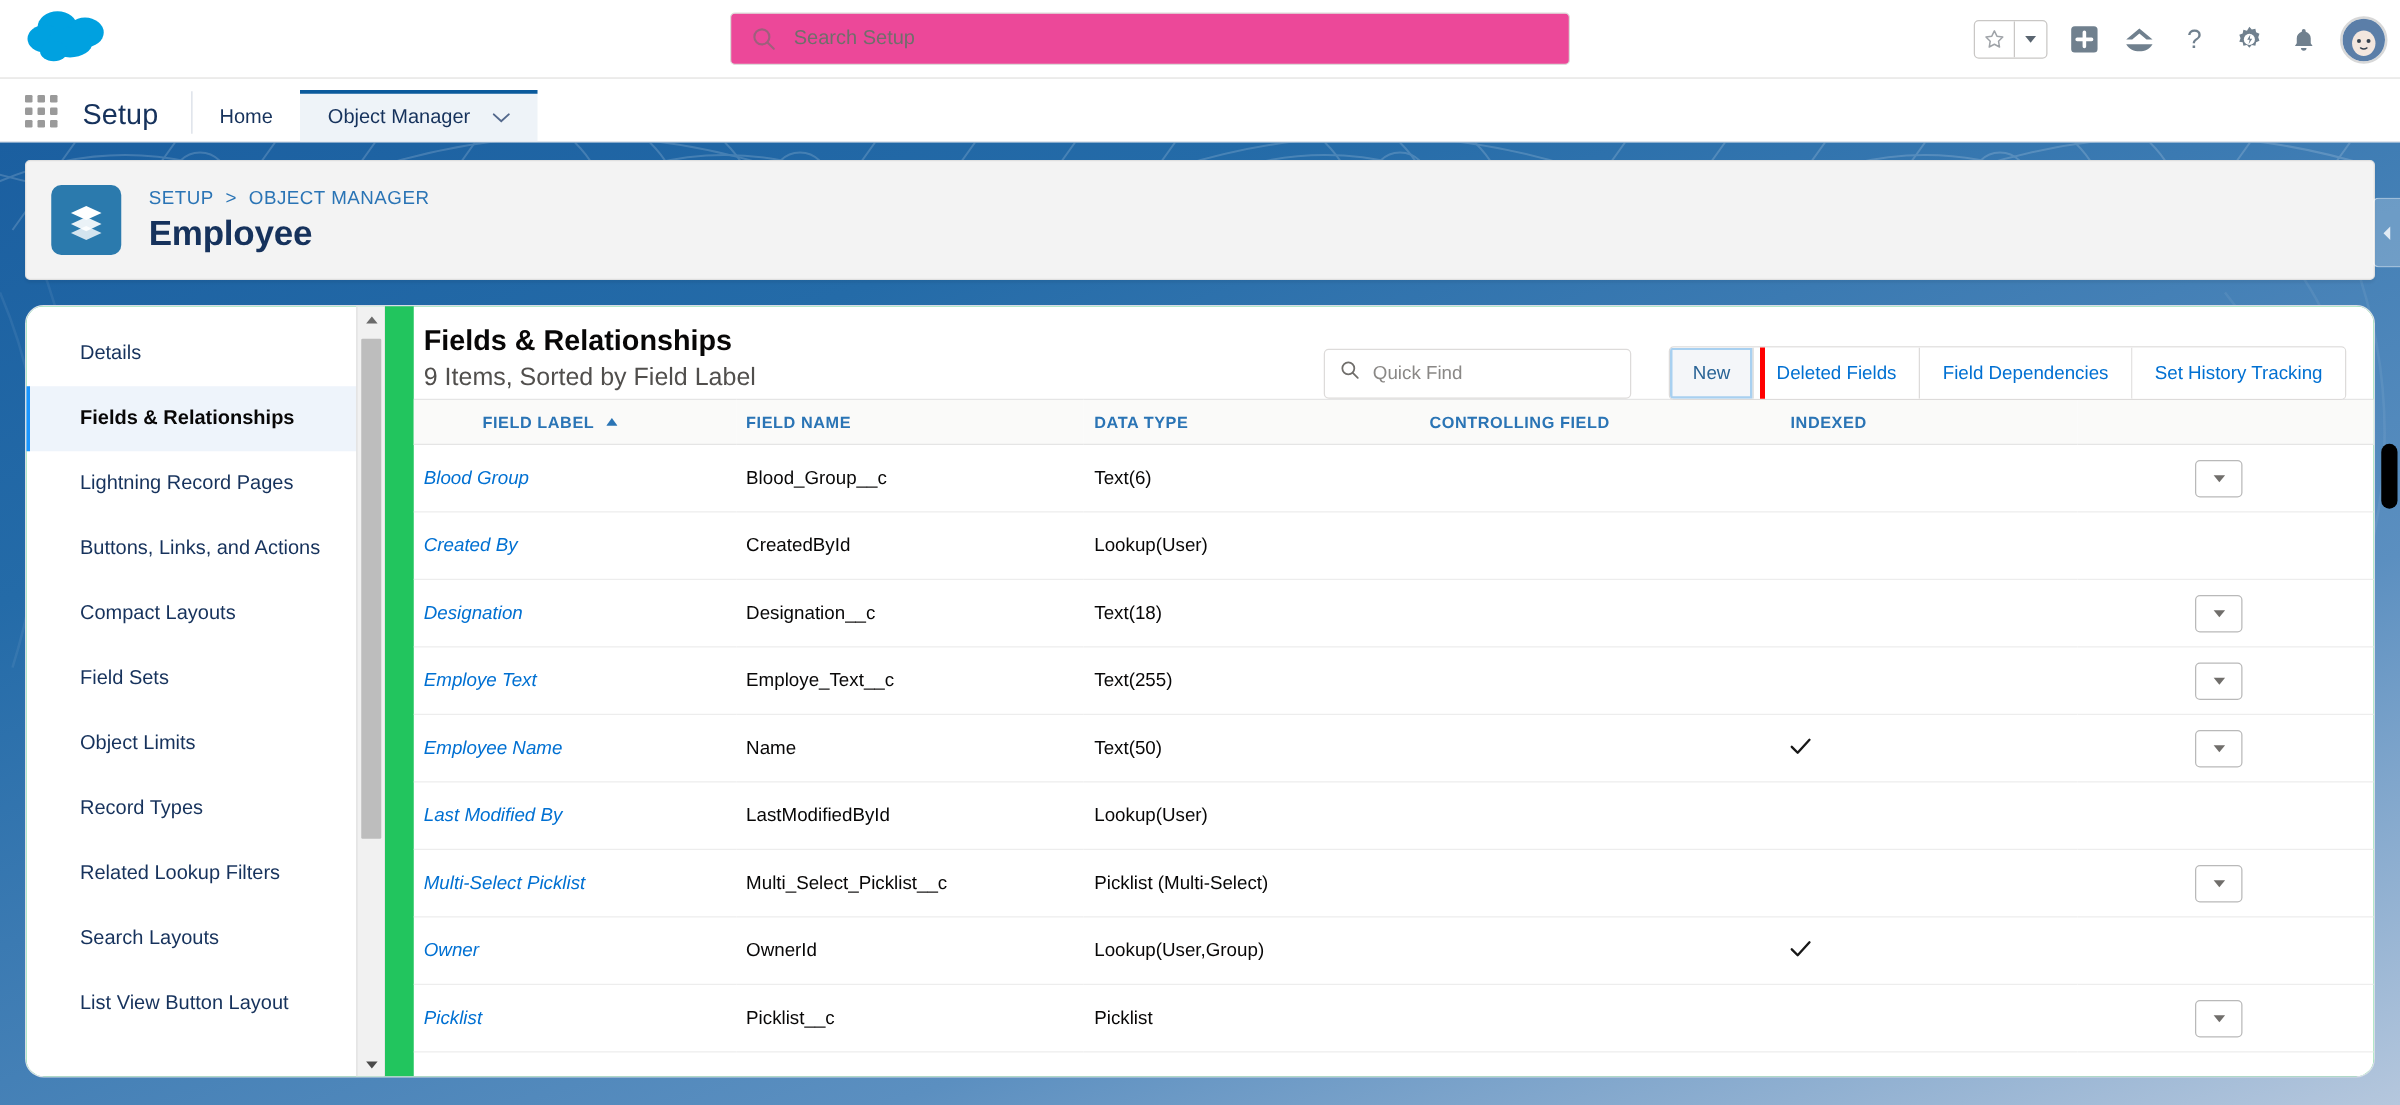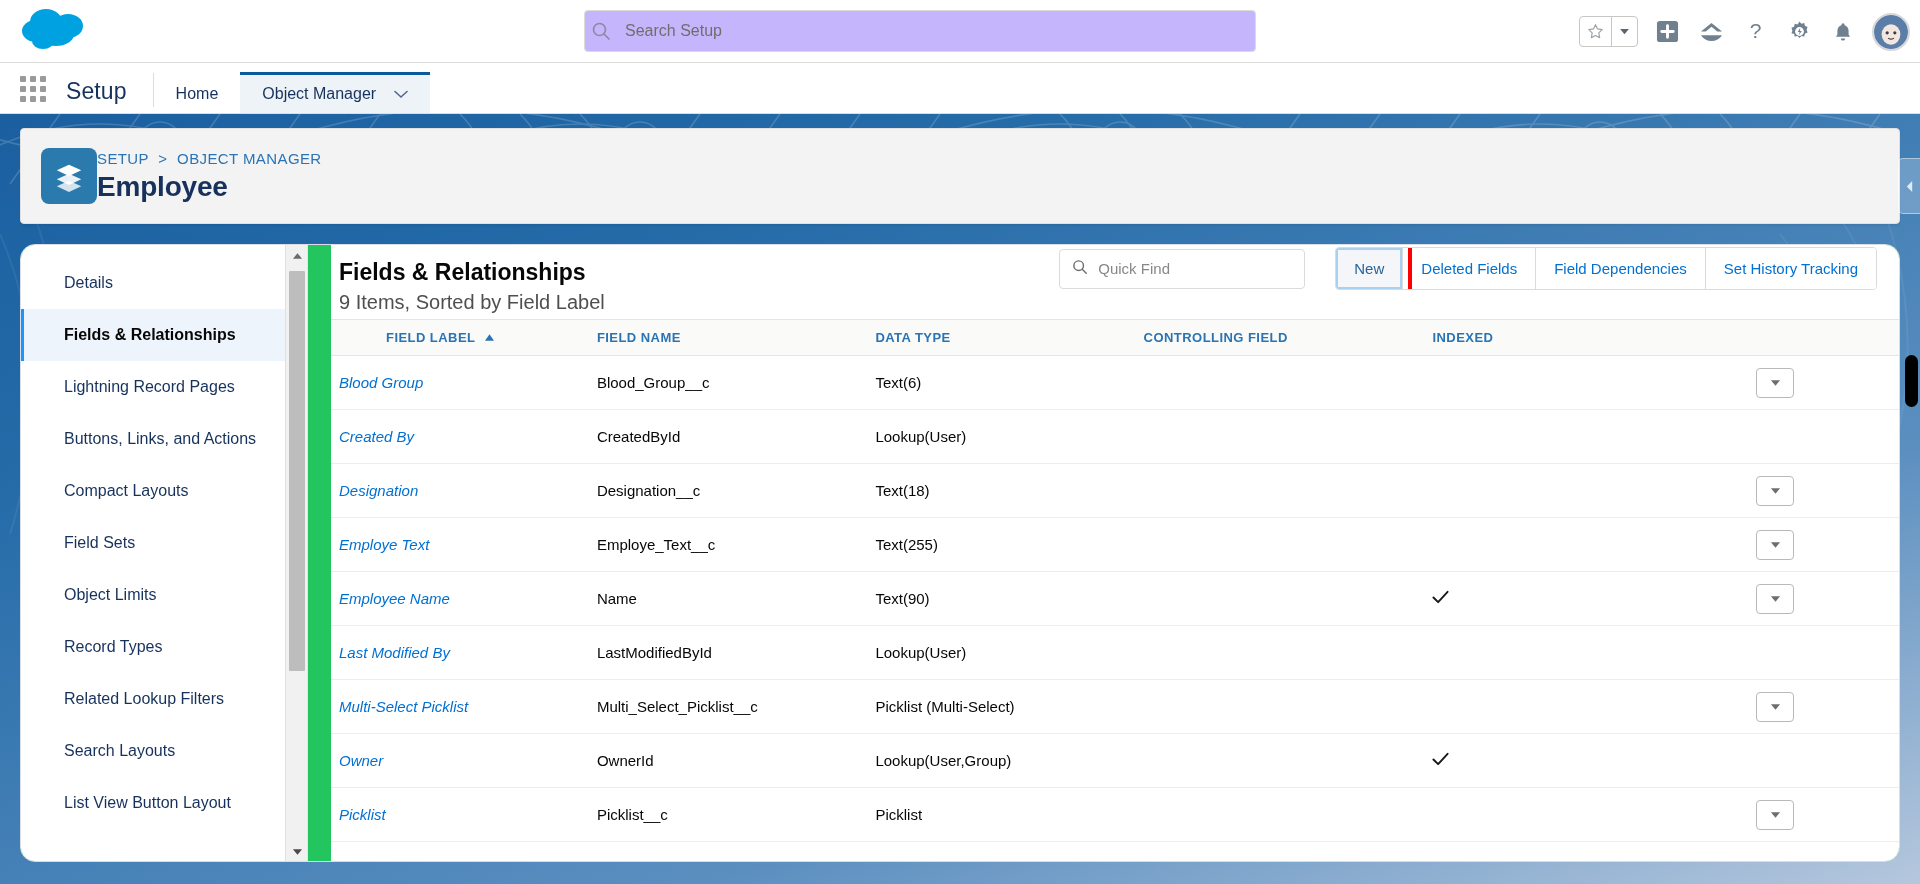--- a/index.html
+++ b/index.html
@@ -13,22 +13,22 @@
   
   .global-header {
     position: absolute; top: 0; left: 0; width: 1920px; height: 63px;
     background: #ffffff; border-bottom: 1px solid #dddbda;
     display: flex; align-items: center;
   }
   .sf-logo { position: absolute; left: 16px; top: 4px; width: 78px; height: 55px; }
 
   .global-search {
     position: absolute; left: 584px; top: 10px; width: 672px; height: 42px;
-    border: 1px solid #dddbda; border-radius: 4px; background: #c4b5fd;
-    display: flex; align-items: center; padding-left: 6px; cursor: text;
+    border: 1px solid #dddbda; border-radius: 4px; background: #ec4899;
+    display: flex; align-items: center; padding-left: 16px; cursor: text;
   }
   .global-search .srch-ico { width: 20px; height: 20px; flex: 0 0 20px; opacity: .62; }
   .global-search input {
     border: 0; outline: 0; background: transparent; margin-left: 14px;
     font-family: "Liberation Sans", sans-serif; font-size: 16px; color: #3e3e3c;
     width: 560px;
   }
   .global-search input::placeholder { color: #706e6b; }
 
   .header-actions {
@@ -88,21 +88,21 @@
   .record-header {
     position: absolute; top: 128px; left: 20px; width: 1880px; height: 96px;
     background: #f3f3f3; border: 1px solid #e0e0e0; border-radius: 4px;
     box-shadow: 0 2px 2px rgba(0,0,0,.06);
     display: flex; align-items: center; padding-left: 20px;
   }
   .obj-icon {
     width: 56px; height: 56px; border-radius: 8px; background: #2b7aad;
     display: flex; align-items: center; justify-content: center; flex: 0 0 56px;
   }
-  .rh-text { }
+  .rh-text { margin-left: 22px; }
   .breadcrumb { font-size: 15px; color: #2a74b5; letter-spacing: .4px; }
   .breadcrumb span { cursor: pointer; }
   .breadcrumb .sep { color: #2a74b5; margin: 0 5px; cursor: default; }
   .rh-title { font-size: 28px; font-weight: bold; color: #16325c; margin-top: 4px; letter-spacing: -.2px; }
 
   
   .collapse-tab {
     position: absolute; top: 158px; right: 0; width: 22px; height: 56px;
     background: rgba(255,255,255,.22); border: 1px solid rgba(255,255,255,.45);
     border-right: none; border-radius: 5px 0 0 5px;
@@ -152,21 +152,21 @@
   .main-pane { flex: 1; position: relative; background: #fff; min-width: 0; }
 
   .pane-head {
     height: 74px; display: flex; align-items: flex-start;
     padding: 14px 0 0 0; position: relative;
   }
   .pane-title { font-size: 23px; font-weight: bold; color: #080707; padding-left: 8px; }
   .pane-sub { font-size: 20px; color: #514f4d; margin-top: 5px; padding-left: 8px; }
 
   .pane-tools {
-    position: absolute; right: 22px; top: 2px;
+    position: absolute; right: 22px; top: 32px;
     display: flex; align-items: center;
   }
   .quick-find {
     width: 246px; height: 40px; border: 1px solid #dddbda; border-radius: 4px;
     display: flex; align-items: center; padding-left: 12px; background: #fff; margin-right: 14px;
   }
   .quick-find input {
     border: 0; outline: 0; background: transparent; margin-left: 10px;
     font-size: 15px; color: #3e3e3c; font-family: "Liberation Sans", sans-serif; width: 175px;
   }
@@ -560,21 +560,21 @@
               <svg viewBox="0 0 12 8" width="11" height="8">
                   <path d="M6 7L1 1h10z" fill="#706e6b"></path>
                 </svg>
             </span>
           </td>
         </tr>
 
         <tr>
           <td><span class="cell-link">Employee Name</span></td>
           <td>Name</td>
-          <td>Text(90)</td>
+          <td>Text(50)</td>
           <td></td>
           <td>
             <span class="idx-check">
               <svg viewBox="0 0 18 14" width="17" height="14">
                 <path d="M1.5 7.5l5 5L16.5 1.5" fill="none" stroke="#181818" stroke-width="2" stroke-linecap="round" stroke-linejoin="round"></path>
               </svg>
             </span>
           </td>
           <td class="td-action">
             <span class="row-menu-btn">

